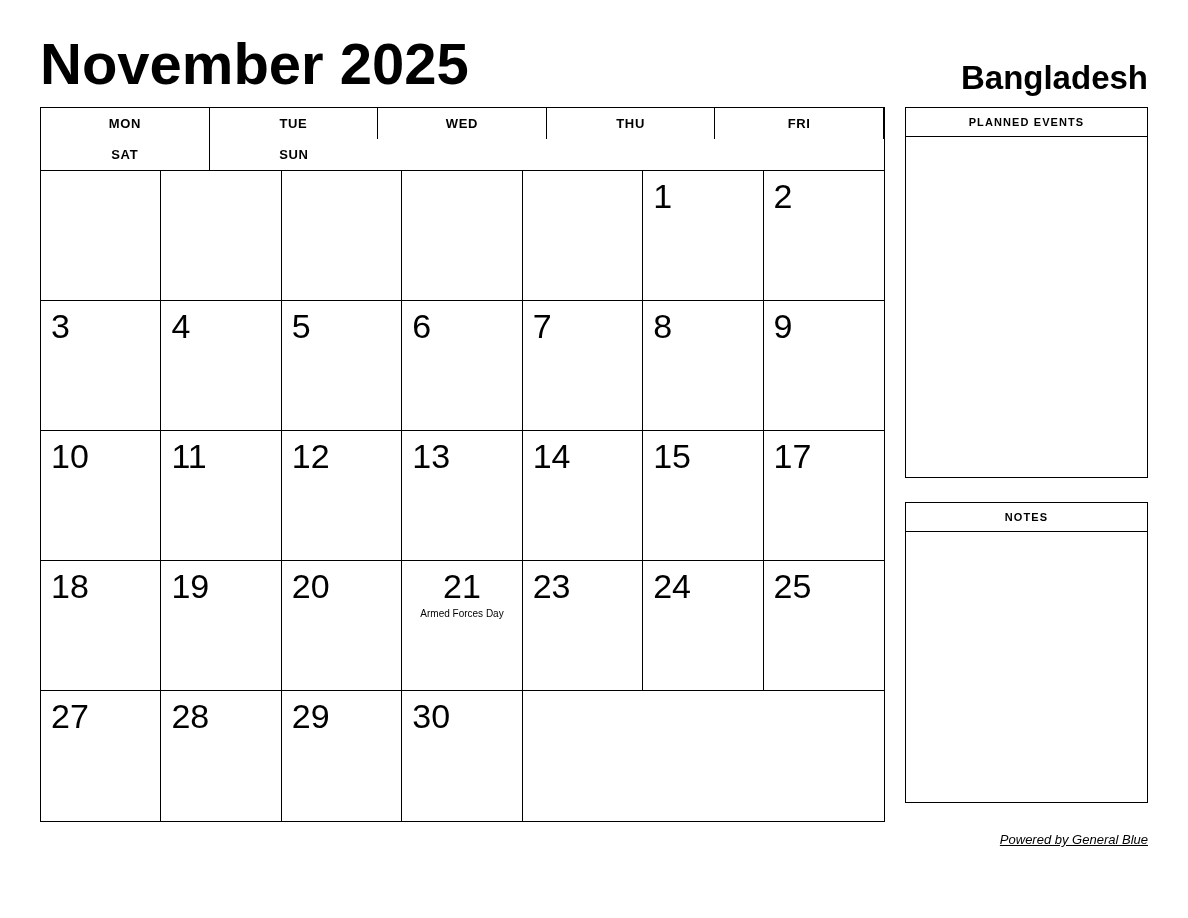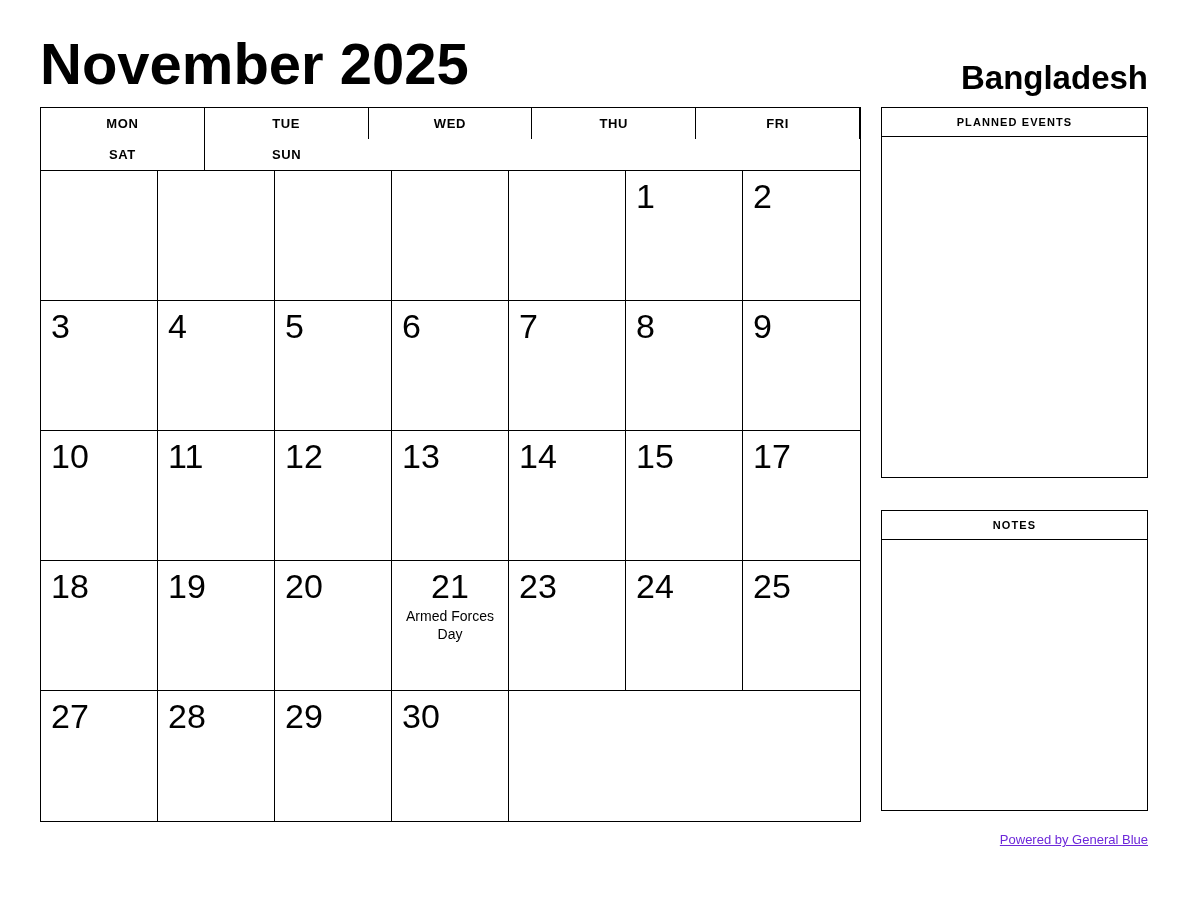--- a/index.html
+++ b/index.html
@@ -72,39 +72,39 @@
     .day-cell.empty {
       background: #fff;
     }
     .day-number {
       font-size: 34px;
       font-weight: 400;
       color: #000;
       line-height: 1;
     }
     .holiday-label {
-      font-size: 14px;
+      font-size: 10px;
       color: #000;
       margin-top: 4px;
       text-align: center;
       line-height: 1.3;
     }
     .day-cell.has-holiday .day-number {
       text-align: center;
     }
     .day-cell.has-holiday {
       display: flex;
       flex-direction: column;
       align-items: center;
     }
     .sidebar {
-      width: 267px;
+      width: 243px;
       display: flex;
       flex-direction: column;
-      gap: 12px;
+      gap: 4px;
     }
     .sidebar-box {
       border: 1.5px solid #000;
     }
     .sidebar-box-title {
       text-align: center;
       font-size: 11px;
       font-weight: 700;
       letter-spacing: 0.1em;
       padding: 8px 0;
@@ -121,22 +121,23 @@
     }
     .notes-box .sidebar-box-content {
       height: 270px;
     }
     .powered-by {
       text-align: right;
       margin-top: 10px;
       font-size: 13px;
     }
     .powered-by a {
-      color: #6d28d9;
+      color: #000000;
       text-decoration: underline;
+      font-style: italic;
     }
   </style>
 </head>
 <body>
 
 <div class="header">
   <div class="month-title">November 2025</div>
   <div class="country-title">Bangladesh</div>
 </div>
 

